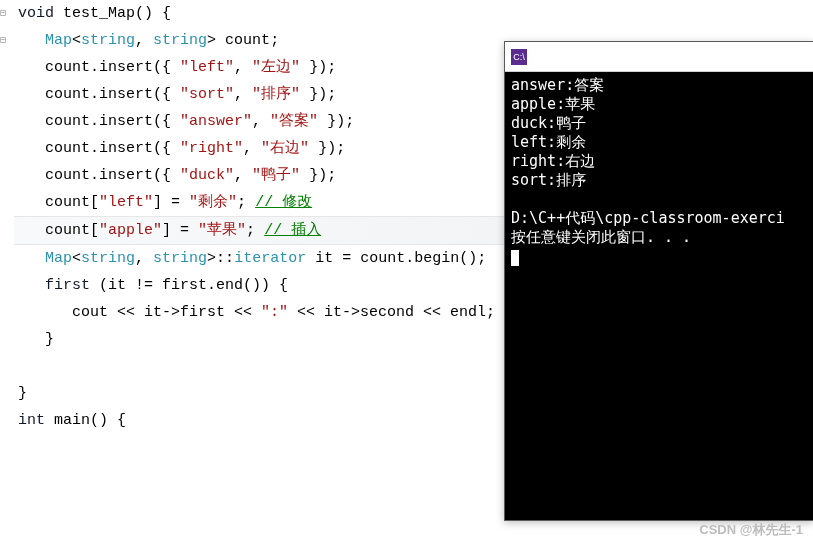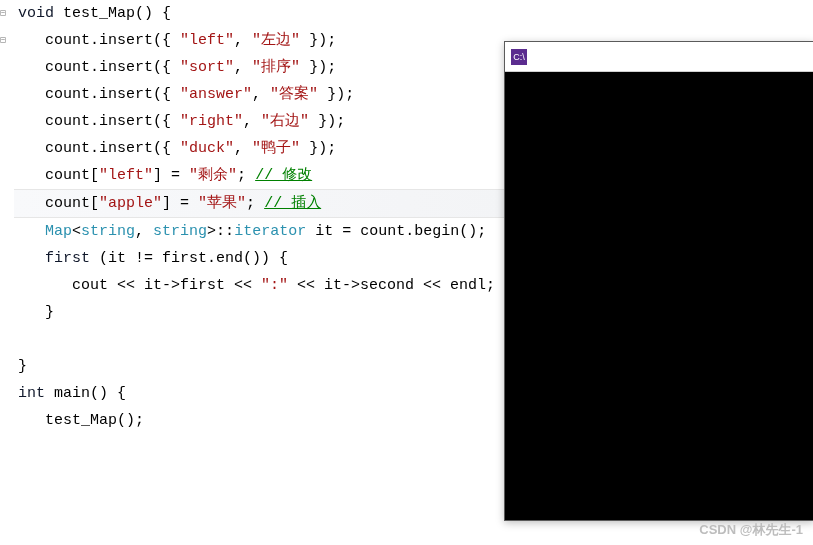--- a/index.html
+++ b/index.html
@@ -127,20 +127,21 @@
       <span></span>
       <span></span>
       <span></span>
       <span></span>
     <span></span>
     <span>⊟</span>
   </div>
 
   <div class="code-line"><span class="kw">void</span> <span class="id">test_Map</span><span class="punct">() {</span></div>
 
+  <div class="code-line">   <span class="type">Map</span><span class="punct">&lt;</span><span class="type">string</span><span class="punct">, </span><span class="type">string</span><span class="punct">&gt;</span><span class="id"> count</span><span class="punct">;</span></div>
 
   <div class="code-line">   <span class="id">count</span><span class="punct">.</span><span class="method">insert</span><span class="punct">({ </span><span class="str">"left"</span><span class="punct">, </span><span class="str">"左边"</span><span class="punct"> });</span></div>
 
   <div class="code-line">   <span class="id">count</span><span class="punct">.</span><span class="method">insert</span><span class="punct">({ </span><span class="str">"sort"</span><span class="punct">, </span><span class="str">"排序"</span><span class="punct"> });</span></div>
 
   <div class="code-line">   <span class="id">count</span><span class="punct">.</span><span class="method">insert</span><span class="punct">({ </span><span class="str">"answer"</span><span class="punct">, </span><span class="str">"答案"</span><span class="punct"> });</span></div>
 
   <div class="code-line">   <span class="id">count</span><span class="punct">.</span><span class="method">insert</span><span class="punct">({ </span><span class="str">"right"</span><span class="punct">, </span><span class="str">"右边"</span><span class="punct"> });</span></div>
 
   <div class="code-line">   <span class="id">count</span><span class="punct">.</span><span class="method">insert</span><span class="punct">({ </span><span class="str">"duck"</span><span class="punct">, </span><span class="str">"鸭子"</span><span class="punct"> });</span></div>
@@ -157,22 +158,31 @@
 
 
   <div class="code-line">   <span class="punct">}</span></div>
 
   <div class="code-line"> </div>
 
   <div class="code-line"><span class="punct">}</span></div>
 
   <div class="code-line"><span class="kw">int</span><span class="id"> main</span><span class="punct">() {</span></div>
 
-  <div class="code-line">   <span class="id">test_Map();</span></div>
 </div>
 
 <div class="console-window">
   <div class="titlebar">
     <span class="titlebar-icon">C:\</span>
   </div>
+  <div class="console-body"><span>answer:答案</span>
+<span>apple:苹果</span>
+<span>duck:鸭子</span>
+<span>left:剩余</span>
+<span>right:右边</span>
+<span>sort:排序</span>
+
+<span>D:\C++代码\cpp-classroom-exerci</span>
+<span>按任意键关闭此窗口. . .</span>
+<span class="cursor-block"></span></div>
 </div>
 
 <div class="watermark">CSDN @林先生-1</div>
 
 </body></html>

